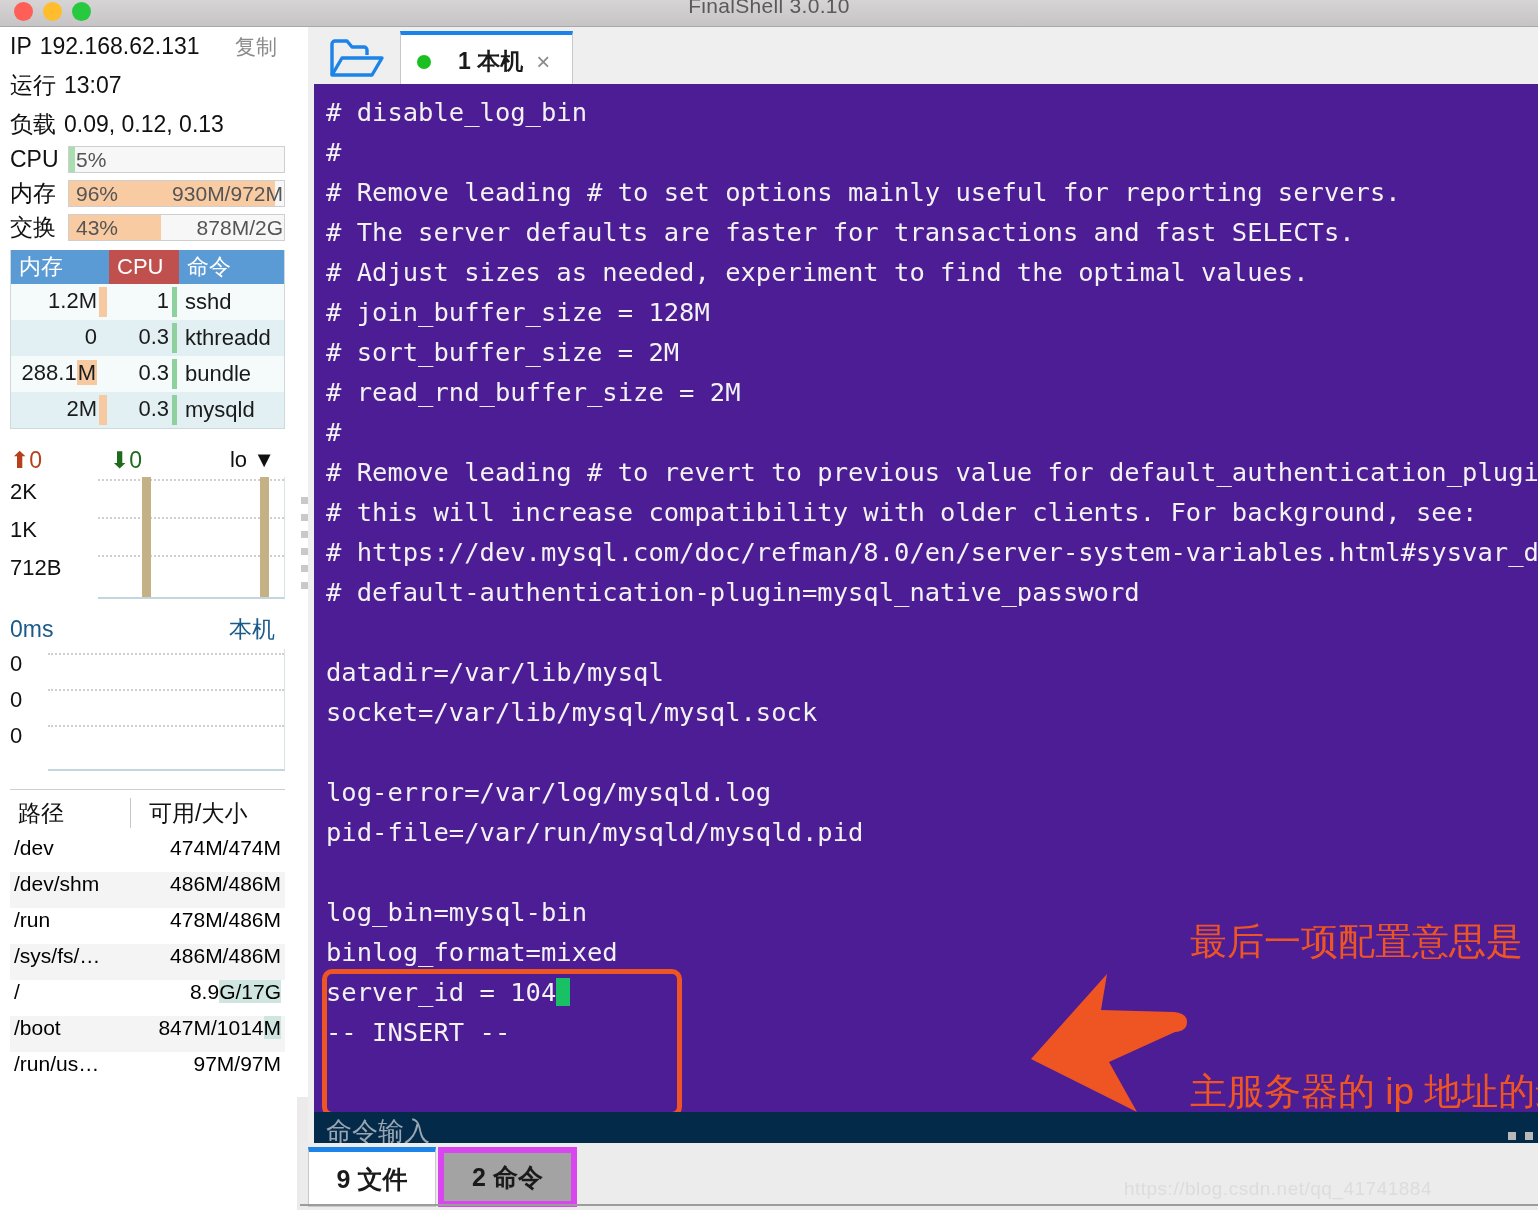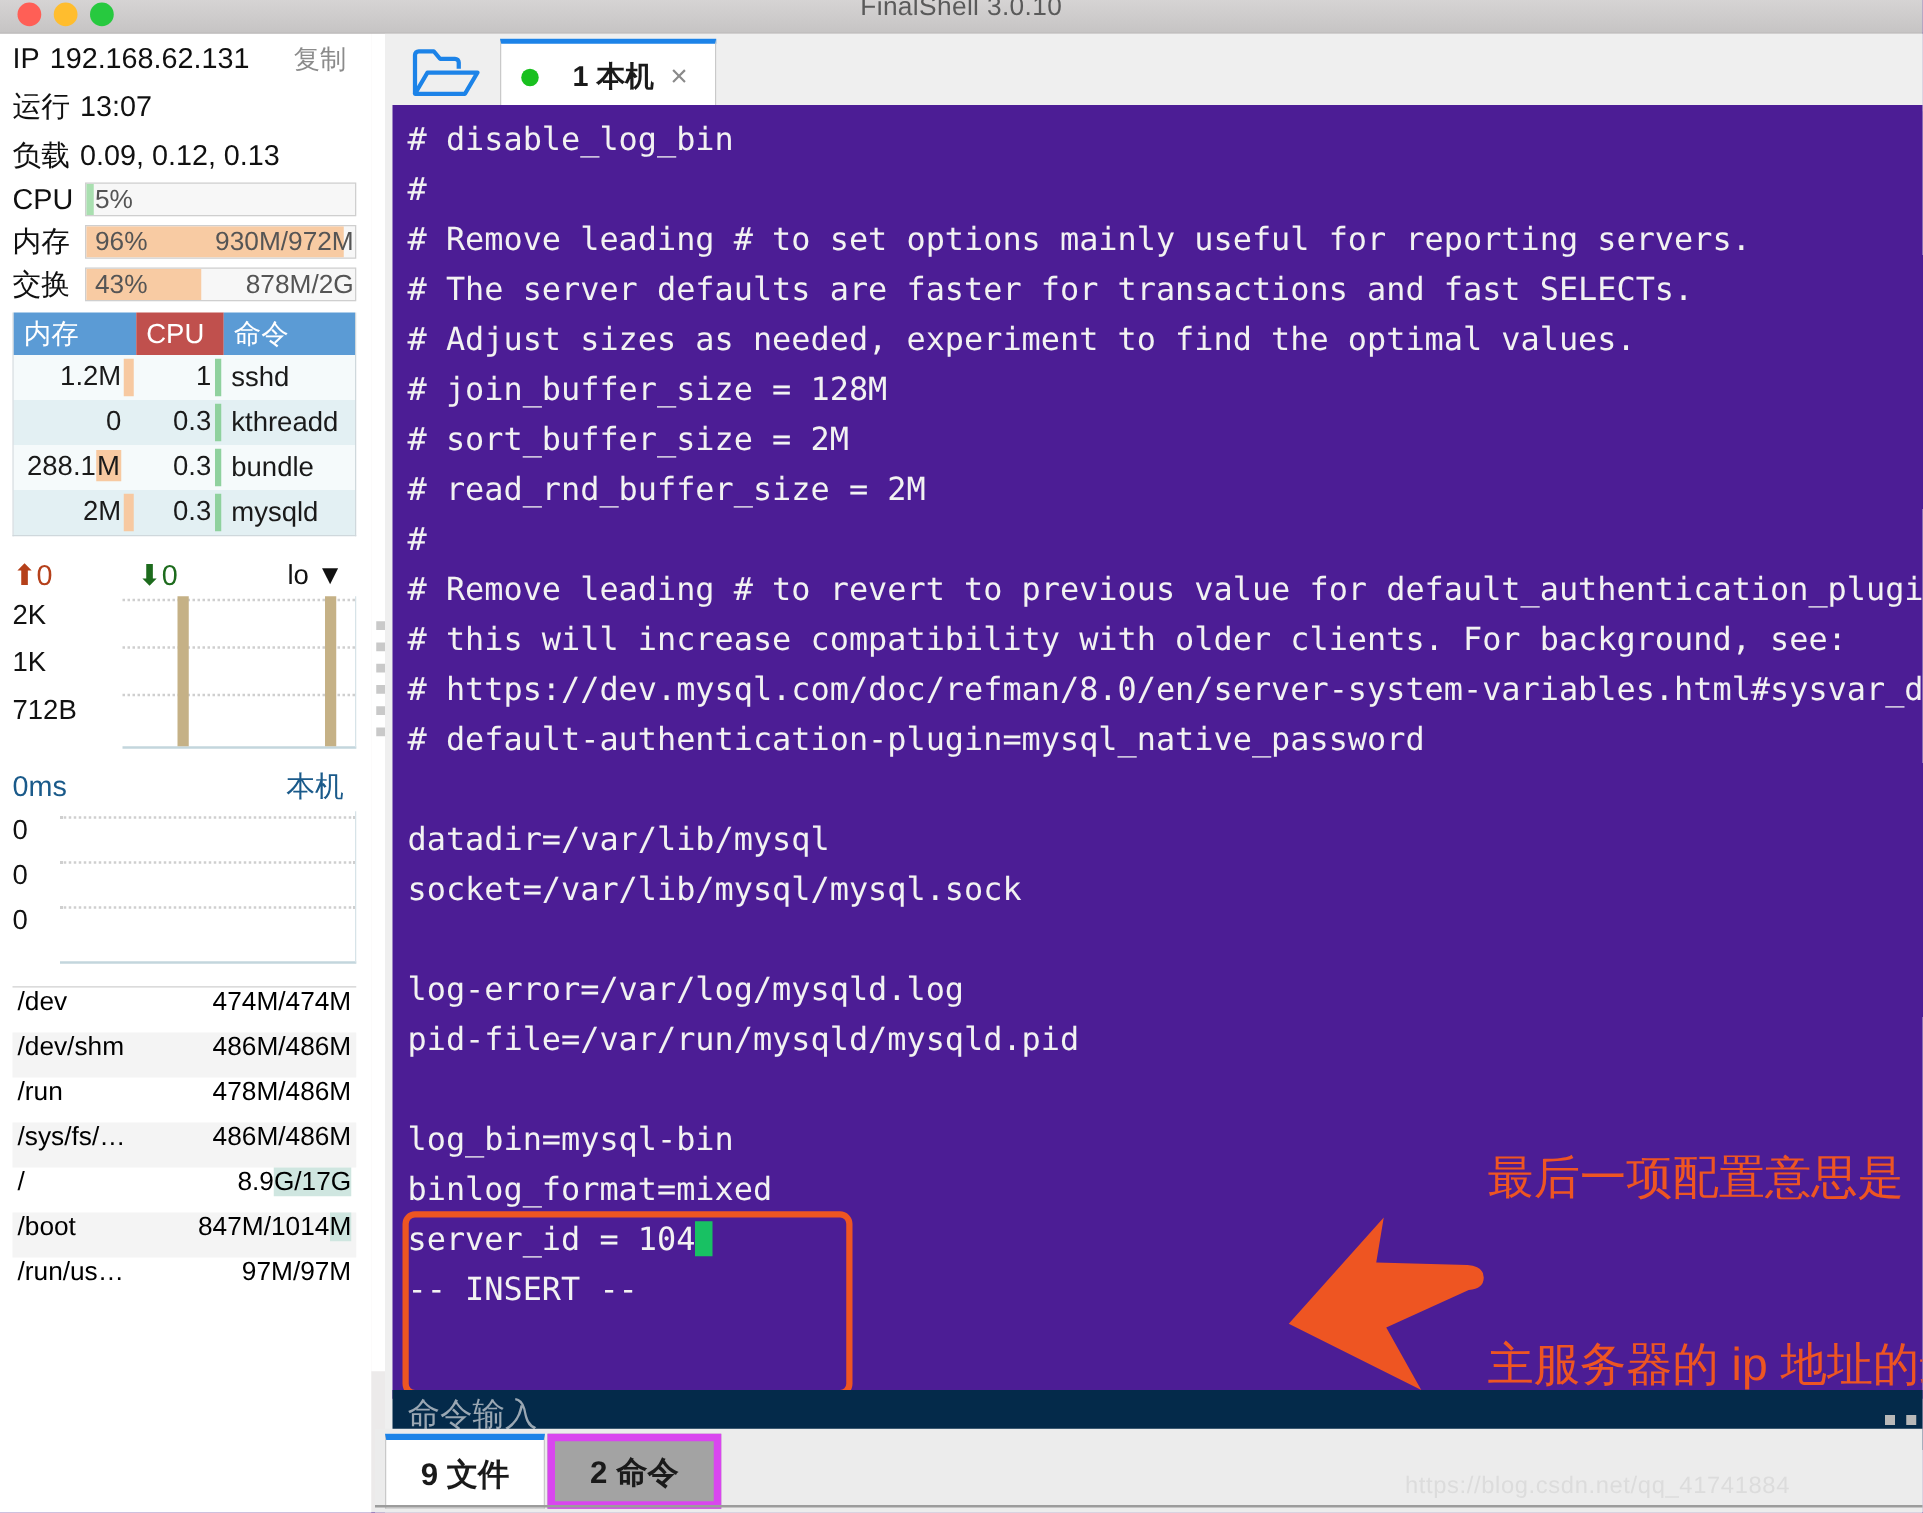--- a/index.html
+++ b/index.html
@@ -270,20 +270,25 @@
           <div>0</div>
         </div>
         <div class="pingplot">
           <div class="gl" style="top:4px"></div>
           <div class="gl" style="top:40px"></div>
           <div class="gl" style="top:76px"></div>
         </div>
       </div>
 
       <div class="dtable">
+        <div class="dhead">
+          <div class="dh-path">路径</div>
+          <div class="dh-sep"></div>
+          <div class="dh-size">可用/大小</div>
+        </div>
         <div id="drows">
             <div class="drow">
               <div class="d-path">/dev</div>
               <div class="d-size">474M/474M</div>
             </div>
             <div class="drow">
               <div class="d-path">/dev/shm</div>
               <div class="d-size">486M/486M</div>
             </div>
             <div class="drow">

